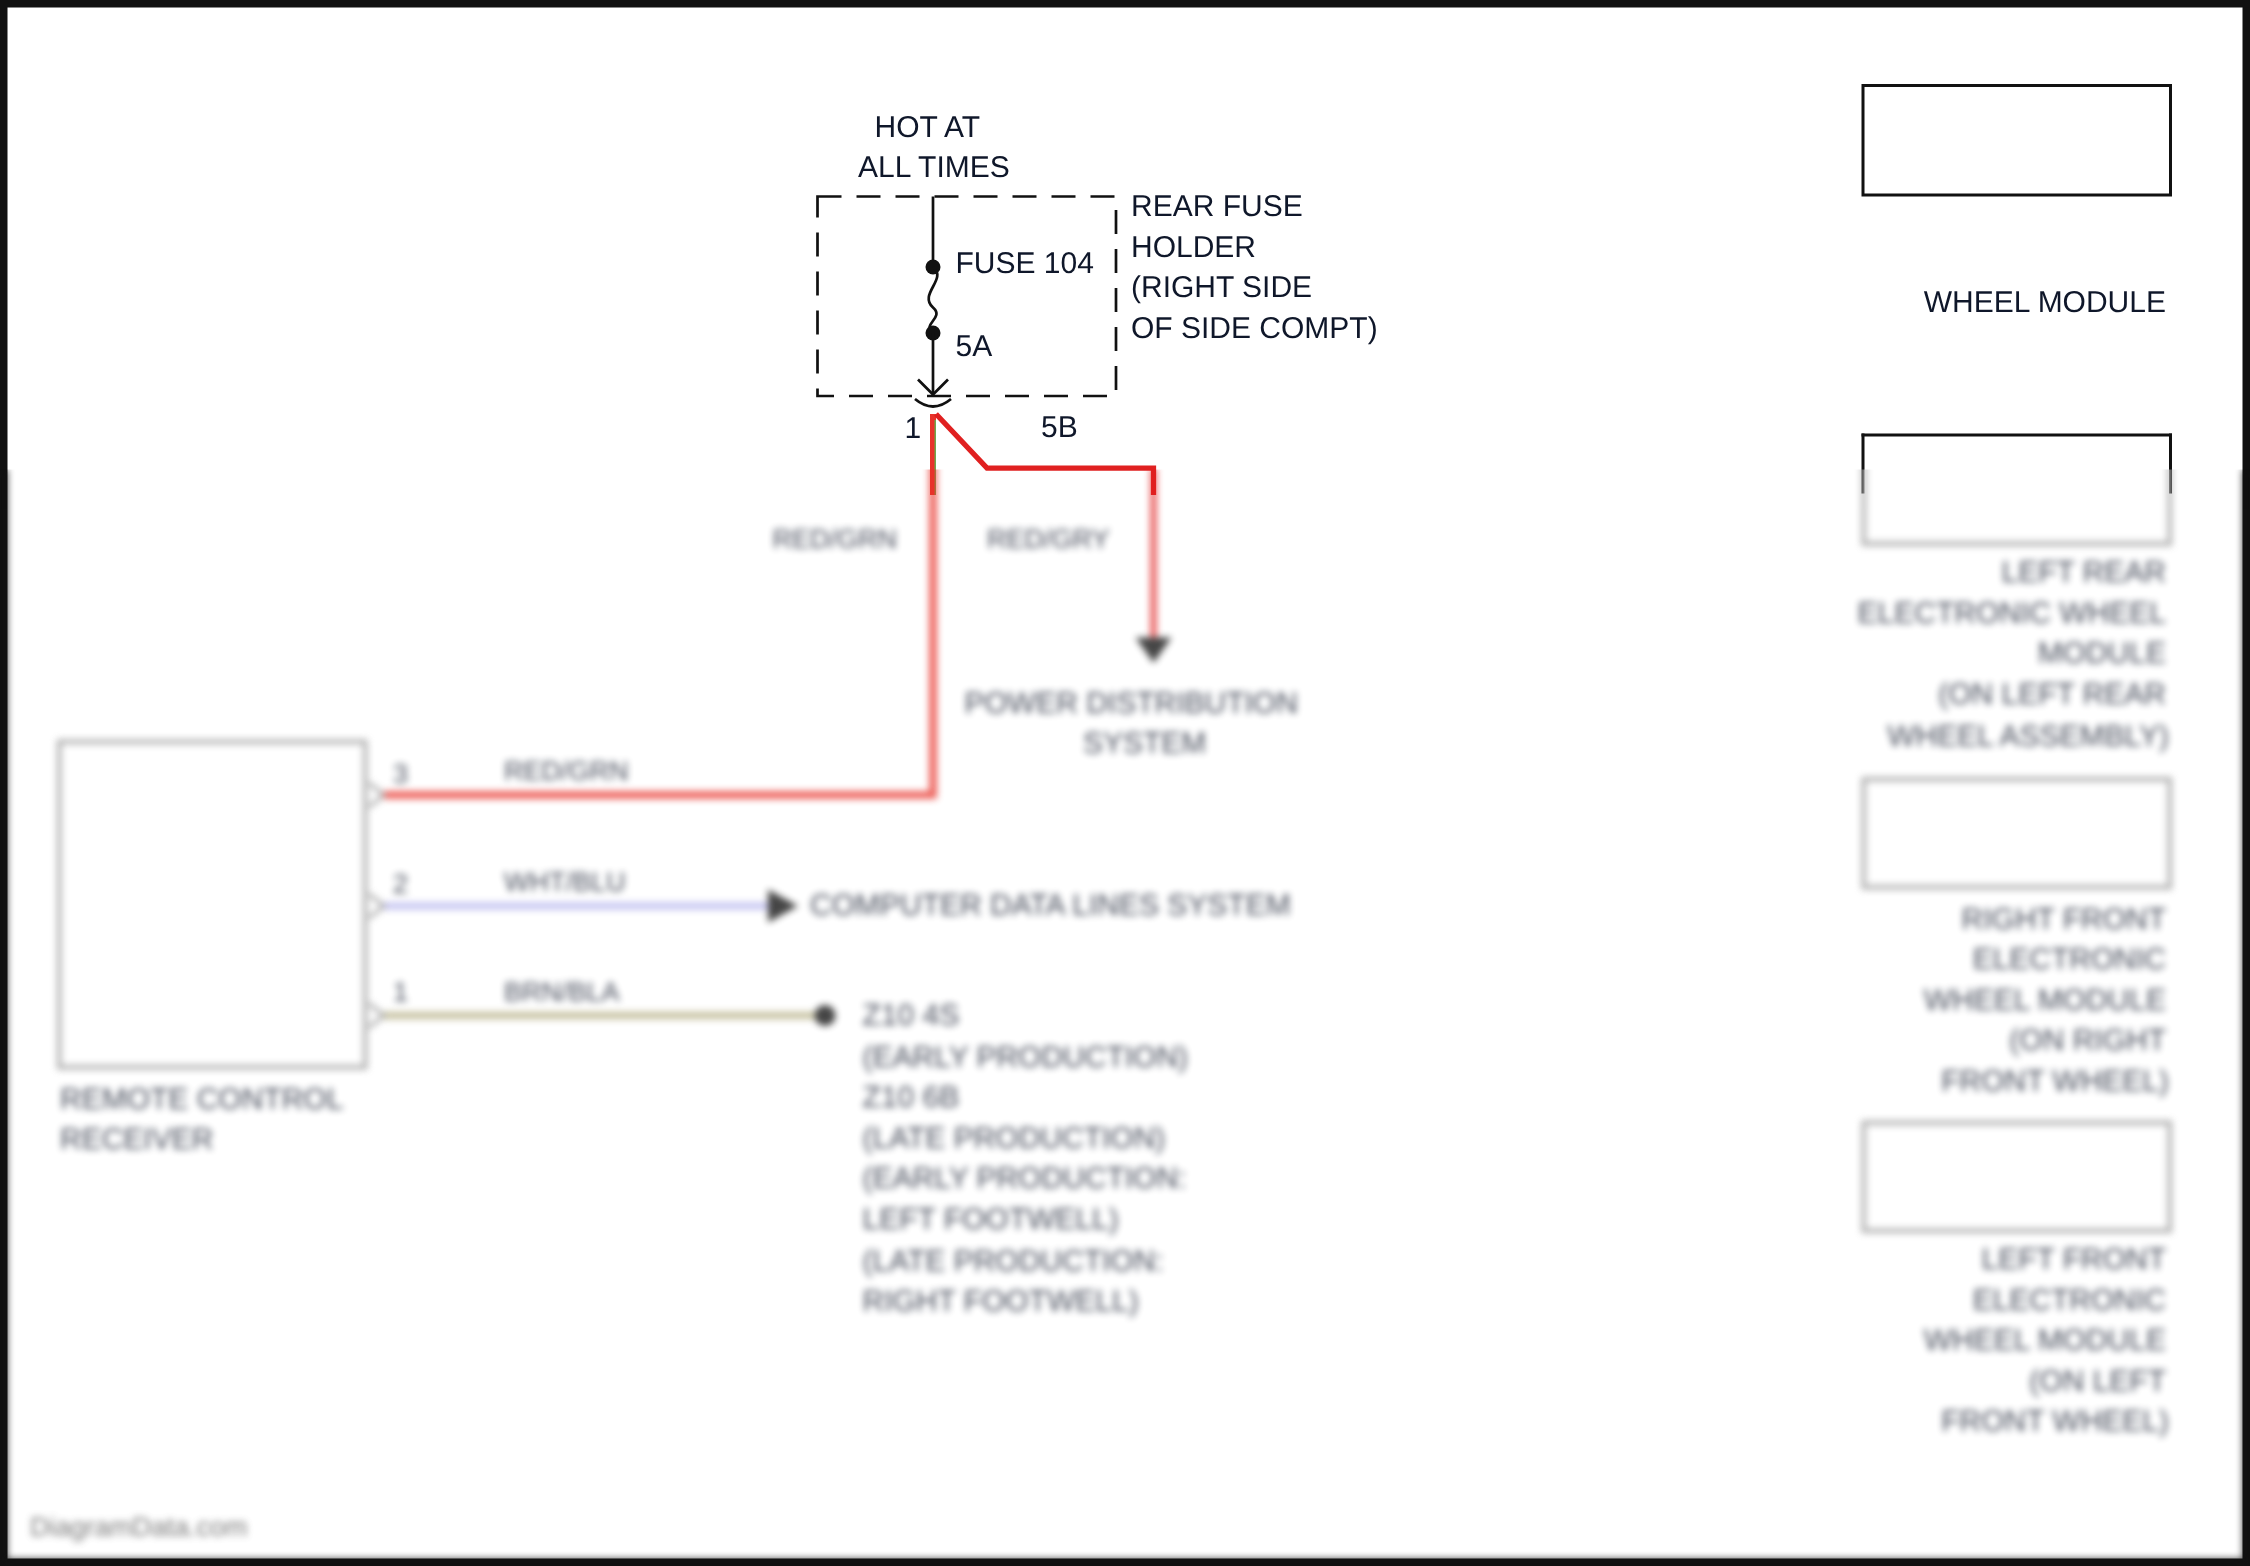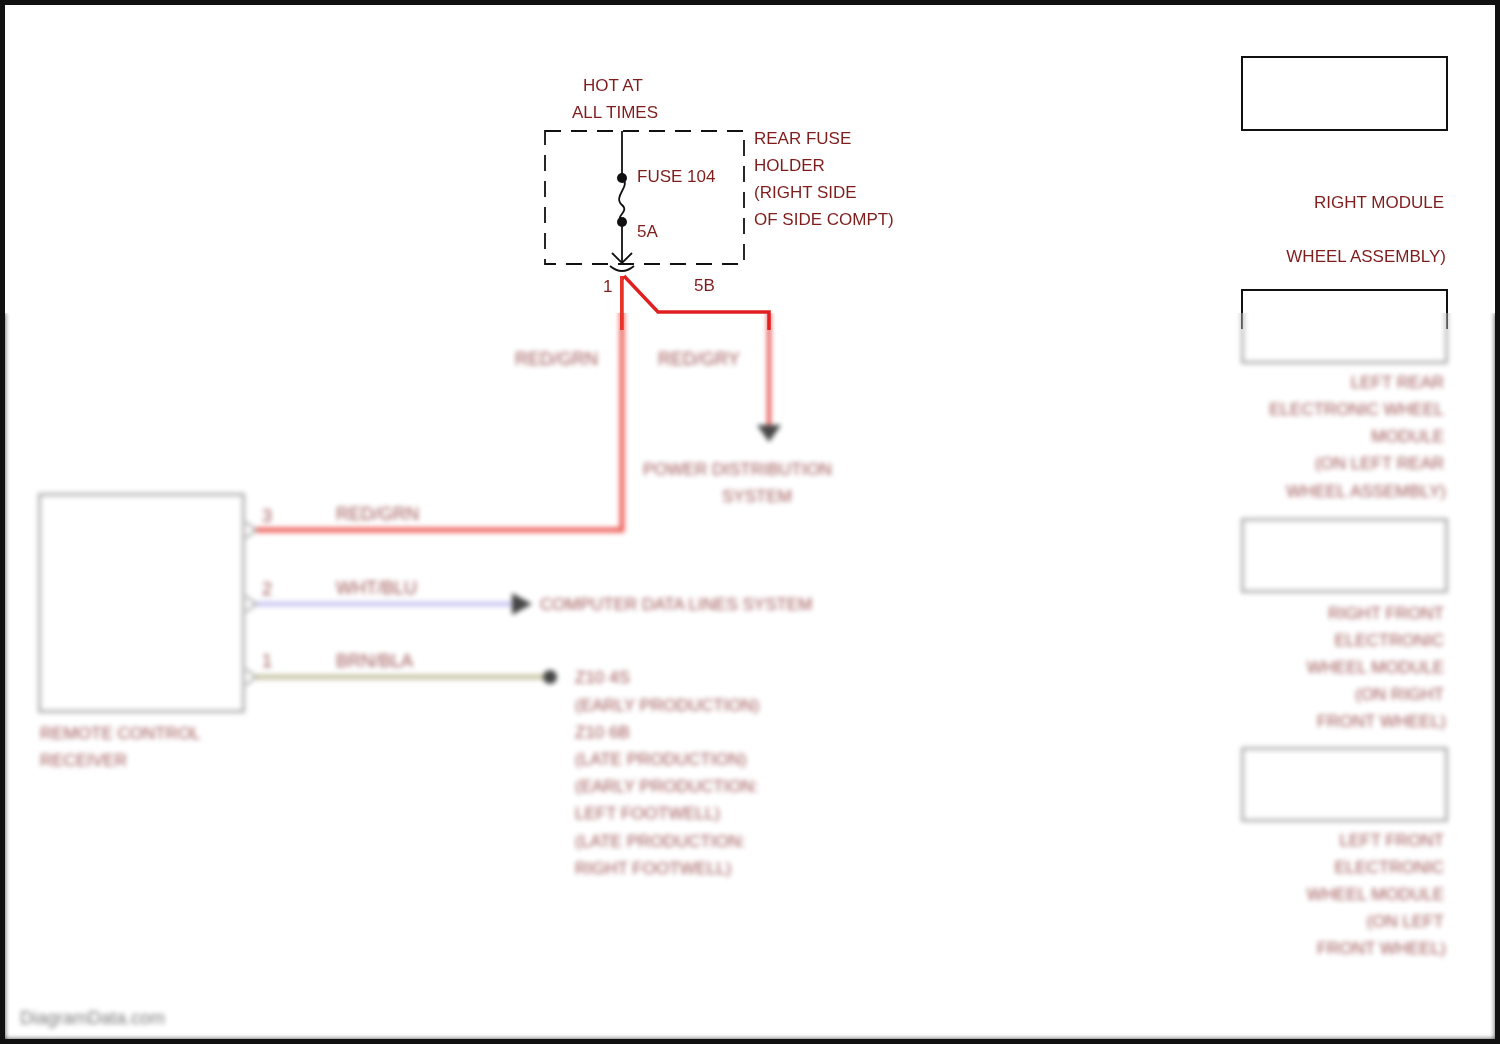--- a/index.html
+++ b/index.html
@@ -1,21 +1,21 @@
 <!DOCTYPE html>
 <html><head>
 <meta charset="utf-8">
 <style>
   html, body { margin:0; padding:0; background:#ffffff; }
   body { width:1500px; height:1044px; position:relative; overflow:hidden; font-family:"Liberation Sans", sans-serif; }
   .frame { position:absolute; left:0; top:0; width:1500px; height:1044px; box-sizing:border-box; border:5px solid #111; background:#fff; }
   .layer { position:absolute; left:0; top:0; width:1500px; height:1044px; }
   .blurred { position:absolute; left:0; top:313px; width:1500px; height:731px; overflow:hidden; }
   .blurred .inner { position:absolute; left:0; top:-313px; width:1500px; height:1044px; filter:blur(2.6px); opacity:0.78; }
-  .txt { position:absolute; color:#7f1d1d; font-size:17px; line-height:27px; white-space:pre; }
+  .txt { position:absolute; color:#0f172a; font-size:20px; line-height:27px; white-space:pre; }
   .right { text-align:right; }
   .box { position:absolute; border:2px solid #111; background:#fff; box-sizing:border-box; }
   svg { position:absolute; left:0; top:0; }
   .wm { position:absolute; color:#555; font-size:18px; }
 </style>
 </head>
 <body>
 
 <div class="frame"></div>
 
@@ -42,22 +42,21 @@
   <div class="txt" style="left:637px;top:163px;">FUSE 104</div>
   <div class="txt" style="left:637px;top:218px;">5A</div>
   <div class="txt" style="left:754px;top:125px;">REAR FUSE</div>
   <div class="txt" style="left:754px;top:152px;">HOLDER</div>
   <div class="txt" style="left:754px;top:179px;">(RIGHT SIDE</div>
   <div class="txt" style="left:754px;top:206px;">OF SIDE COMPT)</div>
   <div class="txt" style="left:603px;top:273px;">1</div>
   <div class="txt" style="left:652px;top:272px;margin-left:42px;">5B</div>
 
   <div class="box" style="left:1241px;top:56px;width:207px;height:75px;"></div>
-  <div class="txt right" style="left:1200px;top:189px;width:244px;">RIGHT MODULE</div>
-  <div class="txt right" style="left:1200px;top:243px;width:246px;">WHEEL ASSEMBLY)</div>
+  <div class="txt right" style="left:1200px;top:189px;width:244px;">WHEEL MODULE</div>
   <div class="box" style="left:1241px;top:289px;width:207px;height:40px;border-bottom:none;"></div>
 </div>
 
 <div class="blurred">
   <div class="inner">
     <svg width="1500" height="1044">
 
       <polyline points="622,300 622,530 256,530" fill="none" stroke="#e8322a" stroke-width="5"></polyline>
 
       <line x1="769" y1="312" x2="769" y2="425" stroke="#e02020" stroke-width="4"></line>

